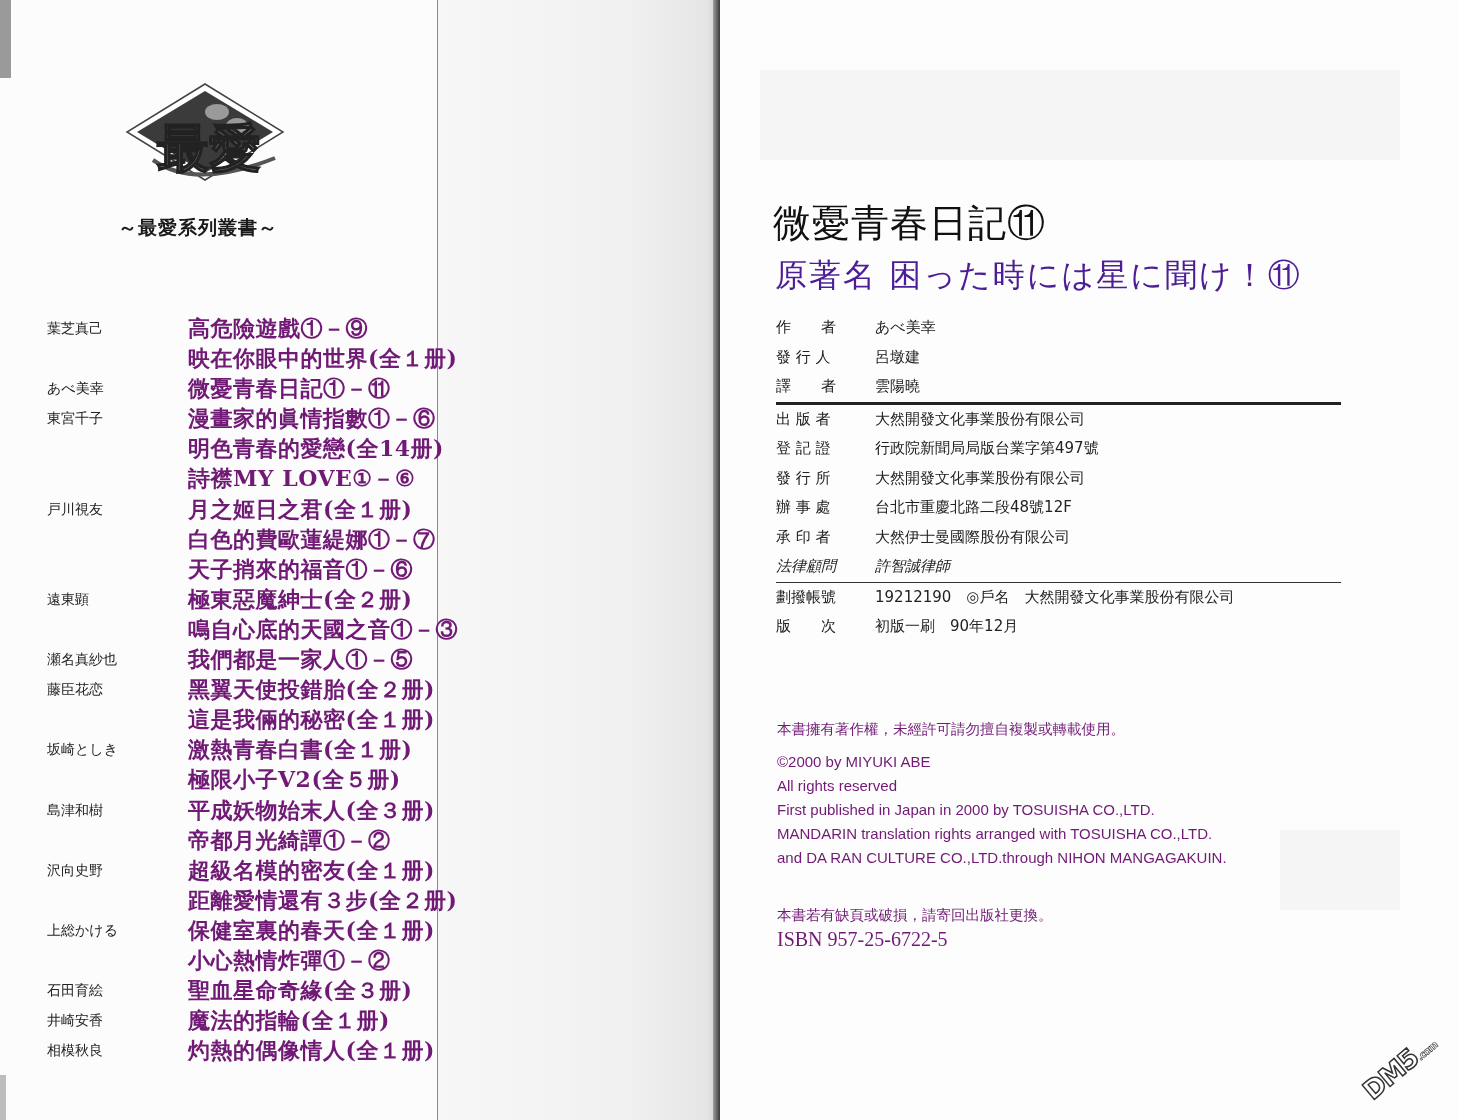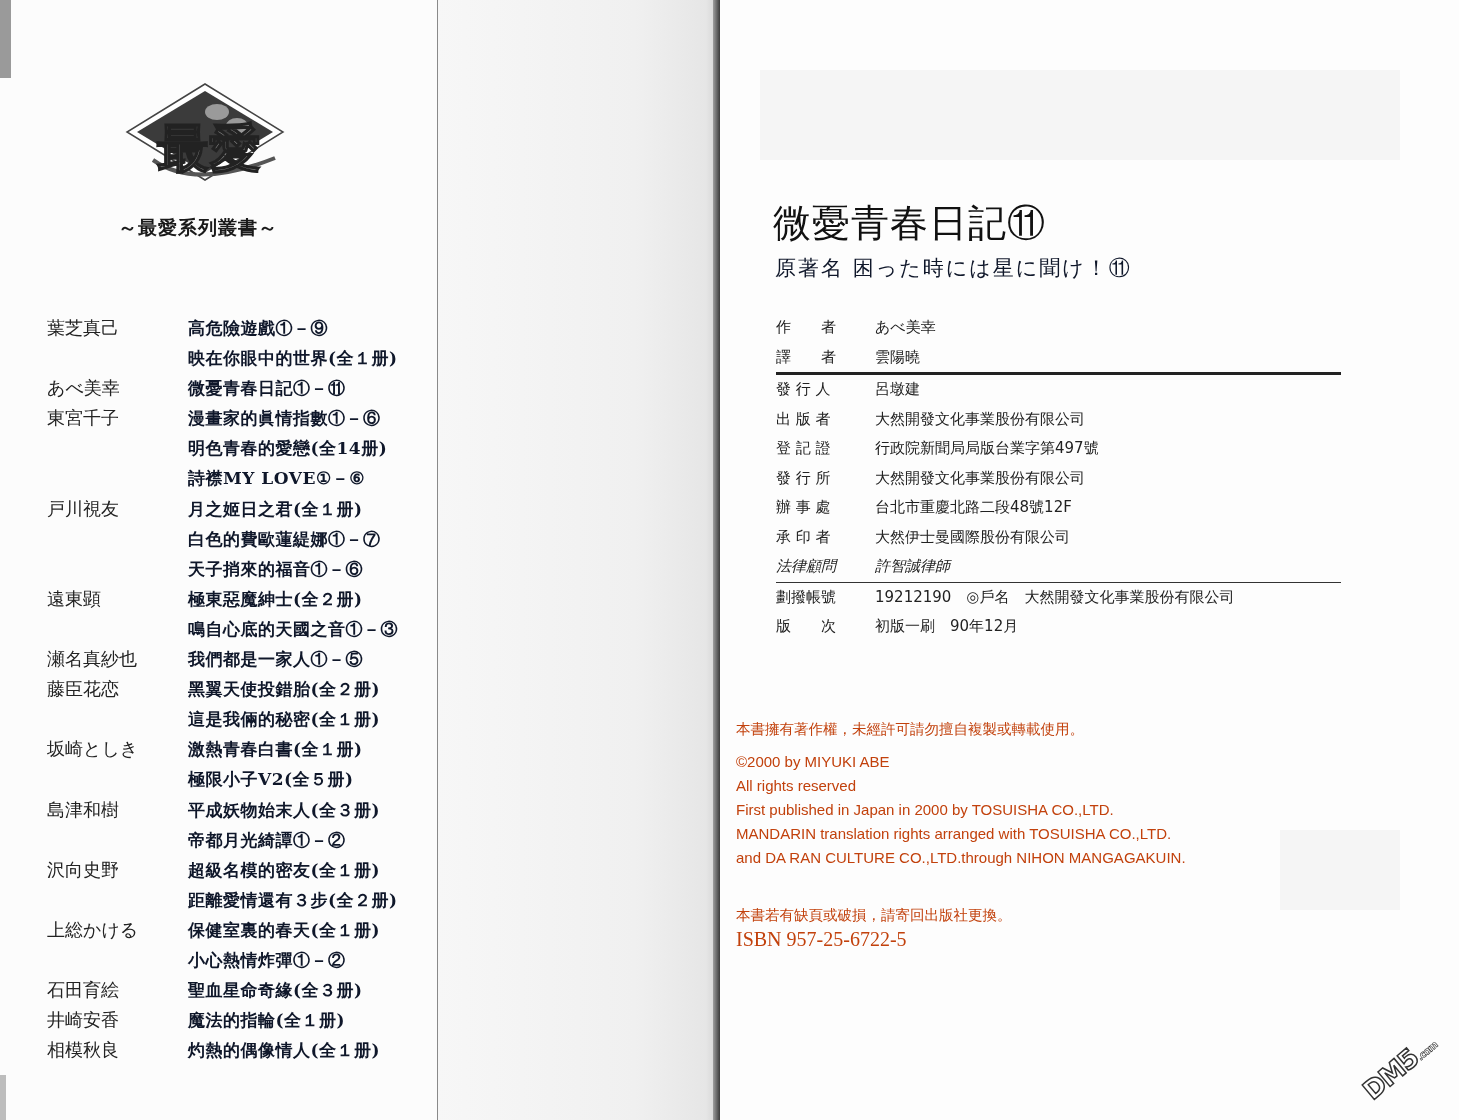--- a/index.html
+++ b/index.html
@@ -43,50 +43,50 @@
     font-size:19px; font-weight:bold; letter-spacing:1px; 
   }
 
   
   .catalog { position:absolute; left:47px; top:313px; }
   .cat-row {
     position:relative; height:30.1px; line-height:30px; white-space:nowrap;
   }
   .cat-author {
     position:absolute; left:0; top:0; width:135px;
-    font-family:"DejaVu Sans", sans-serif; font-size:18px; color:#222;
+    font-family:"DejaVu Sans", sans-serif; font-size:14px; color:#222;
   }
   .cat-title {
     position:absolute; left:141px; top:0;
-    font-size:17px; font-weight:bold; color:#0f172a; letter-spacing:0.5px;
+    font-size:22px; font-weight:bold; color:#701a75; letter-spacing:0.5px;
   }
 
   
   .book-title {
     position:absolute; left:773px; top:198px;
     font-family:"DejaVu Sans", sans-serif; font-weight:normal; font-size:38px;
     letter-spacing:1px; color:#111;
   }
   .original-title {
     position:absolute; left:775px; top:254px;
-    font-size:21px; color:#0f172a; letter-spacing:2px;
+    font-size:32px; color:#4c1d95; letter-spacing:2px;
   }
   .credits { position:absolute; left:776px; top:313px; width:565px; }
   .cr-row {
     position:relative; height:29.5px; line-height:28px;
     font-family:"DejaVu Sans", sans-serif; font-size:15px; color:#222;
   }
   .cr-label { position:absolute; left:0; top:0; width:92px; letter-spacing:0px; }
   .cr-value { position:absolute; left:99px; top:0; white-space:nowrap; }
   .rule-thick { border-bottom:3px solid #222; }
   .rule-thin  { border-bottom:1.5px solid #333;font-style:italic; }
 
   .notice {
-    position:absolute; left:736px; width:560px;
-    font-family:"DejaVu Sans", sans-serif; font-size:14.5px; color:#c2410c;
+    position:absolute; left:777px; width:560px;
+    font-family:"DejaVu Sans", sans-serif; font-size:14.5px; color:#701a75;
     line-height:24px; white-space:nowrap;
   }
   .en { font-family:"Liberation Sans", sans-serif; font-size:15px; }
   .isbn { font-family:"Liberation Serif", serif; font-size:20px; }
 
   .watermark {
     position:absolute; left:1367px; top:1050px; width:80px; height:60px;
     transform:rotate(-40deg);
     font-family:"DejaVu Sans", sans-serif; font-weight:bold; font-size:26px;
     color:#fff; -webkit-text-stroke:1.5px #333; letter-spacing:-1px;
@@ -231,27 +231,27 @@
 </div>
 
 <div class="book-title">微憂青春日記⑪</div>
 <div class="original-title">原著名 困った時には星に聞け！⑪</div>
 
 <div class="credits" id="credits">
     <div class="cr-row">
       <span class="cr-label">作　　者</span>
       <span class="cr-value">あべ美幸</span>
     </div>
+    <div class="cr-row">
+      <span class="cr-label">發 行 人</span>
+      <span class="cr-value">呂墩建</span>
+    </div>
     <div class="cr-row rule-thick">
       <span class="cr-label">譯　　者</span>
       <span class="cr-value">雲陽曉</span>
-    </div>
-    <div class="cr-row">
-      <span class="cr-label">發 行 人</span>
-      <span class="cr-value">呂墩建</span>
     </div>
     <div class="cr-row">
       <span class="cr-label">出 版 者</span>
       <span class="cr-value">大然開發文化事業股份有限公司</span>
     </div>
     <div class="cr-row">
       <span class="cr-label">登 記 證</span>
       <span class="cr-value">行政院新聞局局版台業字第497號</span>
     </div>
     <div class="cr-row">

